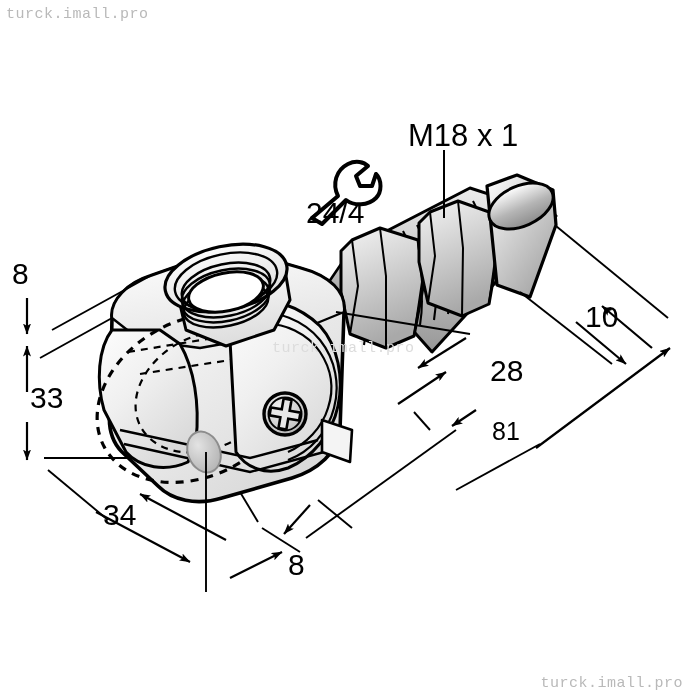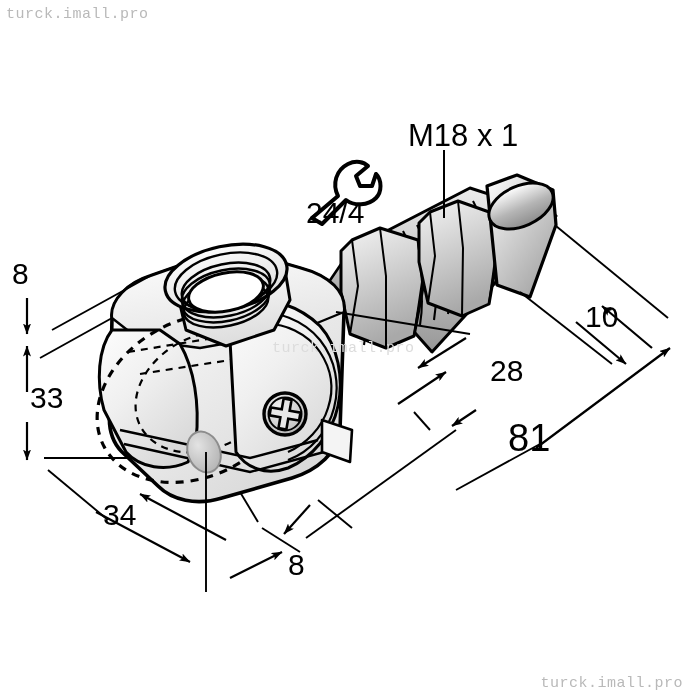--- a/index.html
+++ b/index.html
@@ -273,21 +273,21 @@
   <div class="dimtext" style="left:12px; top:257px; font-size:30px;">8</div>
 
   <div class="dimtext" style="left:2px; top:381px; font-size:30px;margin-left:28px;">33</div>
 
   <div class="dimtext" style="left:103px; top:498px; font-size:30px;">34</div>
 
   <div class="dimtext" style="left:288px; top:548px; font-size:30px;">8</div>
 
   <div class="dimtext" style="left:490px; top:354px; font-size:30px;">28</div>
 
-  <div class="dimtext" style="left:492px; top:417px; font-size:38px;margin-left:16px;">81</div>
+  <div class="dimtext" style="left:492px; top:417px; font-size:25px;">81</div>
 
   <div class="dimtext" style="left:585px; top:300px; font-size:30px;">10</div>
 
 
   <div class="wm wm-tl">turck.imall.pro</div>
   <div class="wm wm-mid">turck.imall.pro</div>
   <div class="wm wm-br">turck.imall.pro</div>
 
 </div>
 

